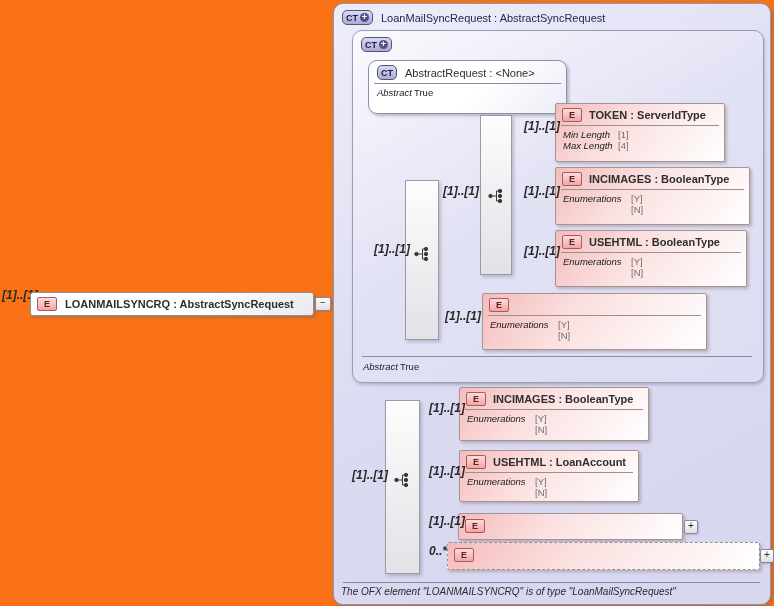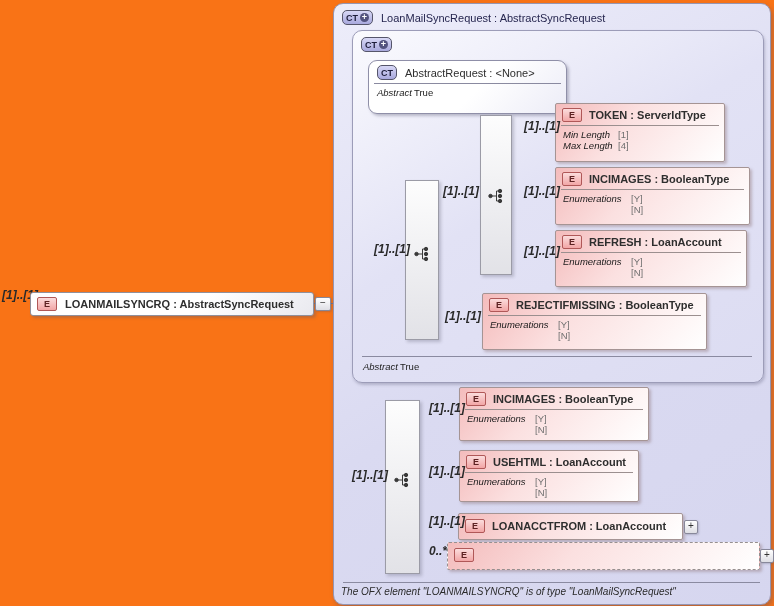--- a/index.html
+++ b/index.html
@@ -187,36 +187,35 @@
       <span class="val-col">
           <span>[Y]</span>
           <span>[N]</span>
         </span>
     </div>
   </div>
 
   <div class="ebox" style="left:555px;top:230px;width:190px;height:55px;">
     <div class="ebox-head">
         <span class="e-badge">E</span>
-      <span class="ebox-title">REFRESH : LoanAccount</span>
+      <span class="ebox-title">USEHTML : BooleanType</span>
       </div>
     <div class="ebox-sep"></div>
     <div class="attr-row rows-enum">
       <span class="attr-name">Enumerations</span>
       <span class="val-col">
           <span>[Y]</span>
           <span>[N]</span>
         </span>
     </div>
   </div>
 
   <div class="ebox" style="left:482px;top:293px;width:223px;height:55px;">
     <div class="ebox-head">
         <span class="e-badge">E</span>
-      <span class="ebox-title">REJECTIFMISSING : BooleanType</span>
       </div>
     <div class="ebox-sep"></div>
     <div class="attr-row rows-enum">
       <span class="attr-name">Enumerations</span>
       <span class="val-col">
           <span>[Y]</span>
           <span>[N]</span>
         </span>
     </div>
   </div>
@@ -247,21 +246,20 @@
       <span class="val-col">
           <span>[Y]</span>
           <span>[N]</span>
         </span>
     </div>
   </div>
 
   <div class="ebox" style="left:458px;top:513px;width:223px;height:25px;">
     <div class="ebox-head" style="padding-top:5px;">
         <span class="e-badge">E</span>
-      <span class="ebox-title">LOANACCTFROM : LoanAccount</span>
       </div>
   </div>
   <div class="pm-btn" style="left:684px;top:520px;width:12px;height:12px;">+</div>
 
   <div class="ebox dashed" style="left:447px;top:542px;width:311px;height:26px;">
     <div class="ebox-head" style="padding-top:5px;">
         <span class="e-badge">E</span>
       </div>
   </div>
   <div class="pm-btn" style="left:760px;top:549px;width:12px;height:12px;">+</div>

